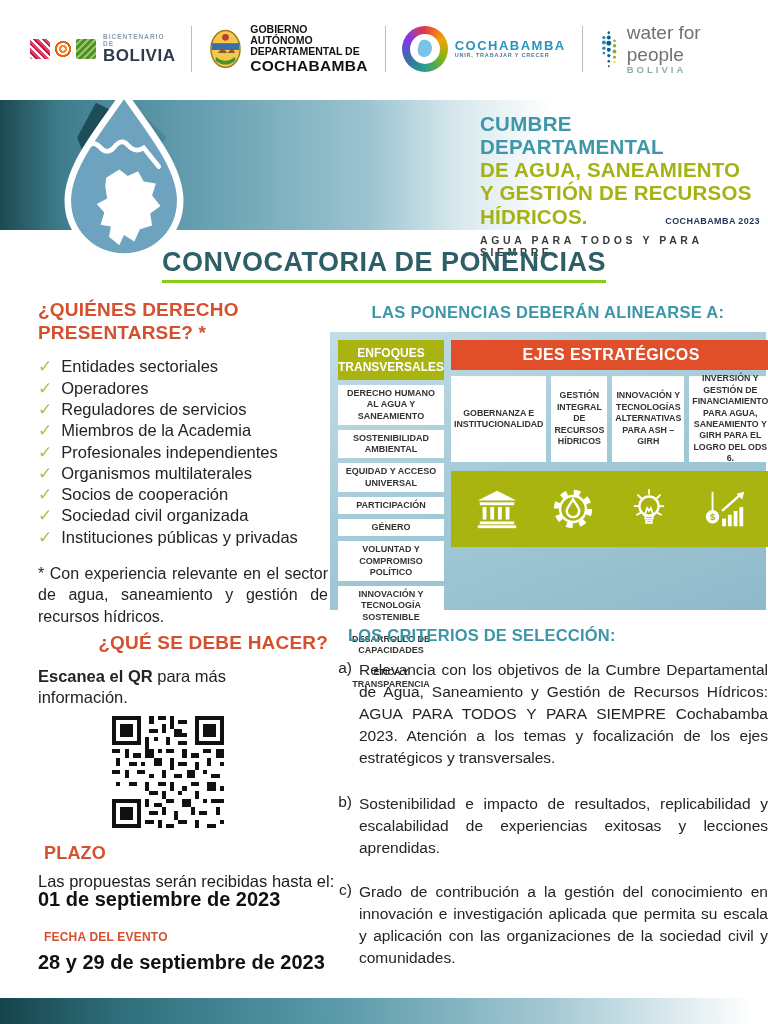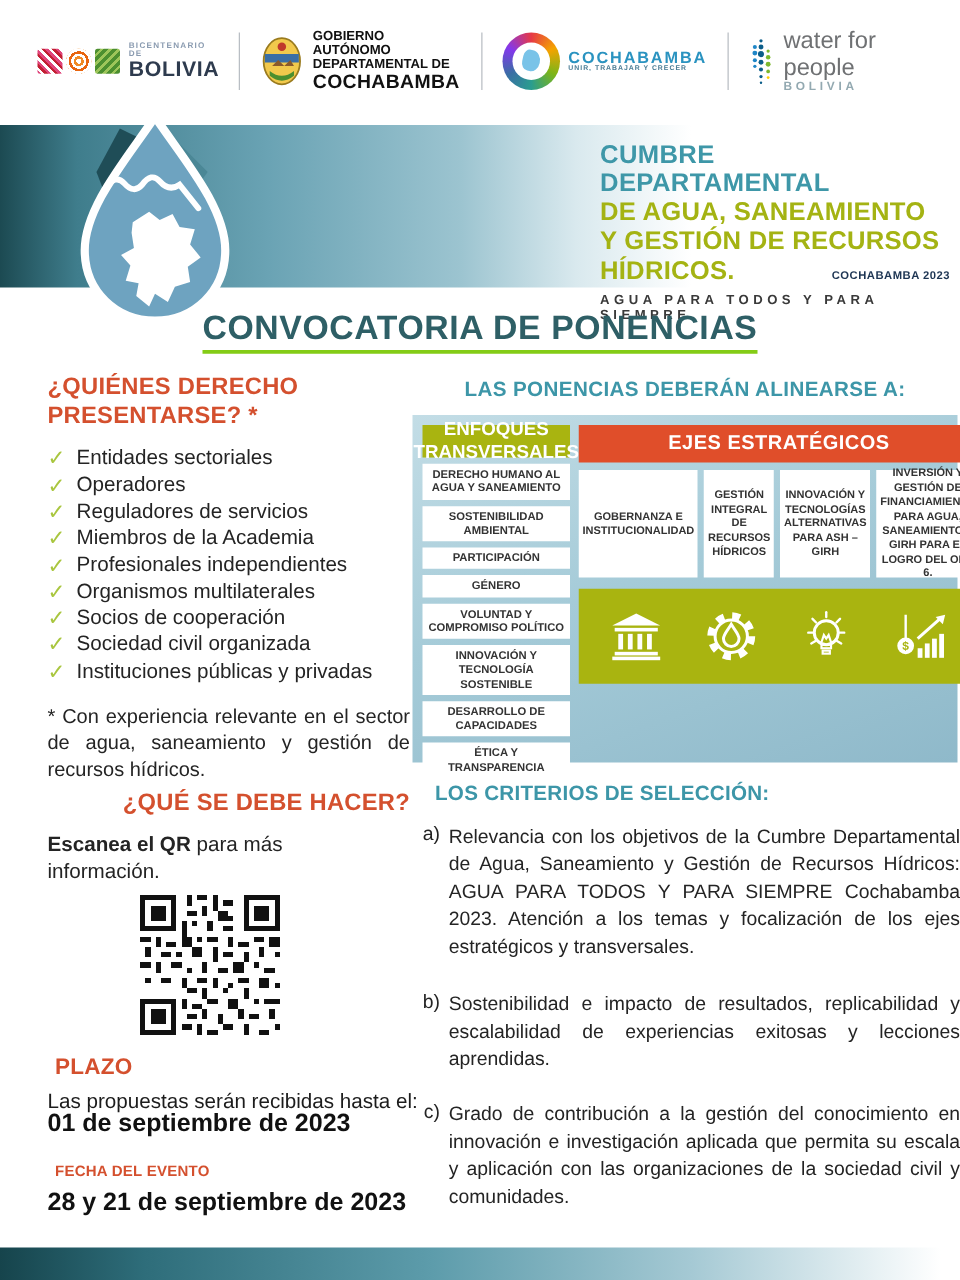--- a/index.html
+++ b/index.html
@@ -61,22 +61,22 @@
   .plazo-date{position:absolute;left:38px;top:888px;font-size:20px;font-weight:800;color:#111;}
   .evento-h{position:absolute;left:44px;top:930px;}
   .evento-date{position:absolute;left:38px;top:951px;font-size:20px;font-weight:800;color:#111;}
   
   .align-h{position:absolute;left:330px;top:303px;width:436px;text-align:center;
     font-size:16.5px;font-weight:800;color:#3d96a8;letter-spacing:.3px;}
   .panel{position:absolute;left:330px;top:332px;width:436px;height:278px;
     background:linear-gradient(160deg,#c3dde6 0%,#a5cbd8 45%,#8fb9ca 100%);
     box-sizing:border-box;padding:8px;display:flex;gap:7px;}
   .panel-left{width:118px;display:flex;flex-direction:column;gap:5px;}
-  .hdr-olive{background:#a9b410;color:#fff;font-size:15px;font-weight:800;text-align:center;
-    display:flex;align-items:center;justify-content:center;height:26px;line-height:1.2;flex:none;}
+  .hdr-olive{background:#a9b410;color:#fff;font-size:12px;font-weight:800;text-align:center;
+    display:flex;align-items:center;justify-content:center;height:40px;line-height:1.2;flex:none;}
   .t-cells{display:flex;flex-direction:column;gap:5px;flex:1;justify-content:space-between;}
   .t-cell{background:#fff;color:#333;font-size:9px;font-weight:800;text-align:center;
     display:flex;align-items:center;justify-content:center;padding:3px 4px;line-height:1.25;flex:1;}
   .panel-right{flex:1;display:flex;flex-direction:column;}
   .hdr-orange{background:#e04e2a;color:#fff;font-size:16px;font-weight:800;text-align:center;
     display:flex;align-items:center;justify-content:center;height:30px;letter-spacing:.4px;flex:none;}
   .e-cells{display:flex;gap:5px;margin-top:6px;height:86px;}
   .e-cell{background:#fff;flex:1;color:#333;font-size:8.8px;font-weight:800;text-align:center;
     display:flex;align-items:center;justify-content:center;padding:3px;line-height:1.3;}
   .icon-band{margin-top:9px;height:76px;background:#a9b410;display:flex;align-items:center;justify-content:space-around;padding:0 8px;}
@@ -319,30 +319,31 @@
         <rect x="24" y="27" width="2" height="1"></rect>
         <rect x="27" y="26" width="1" height="1"></rect>
     </g>
   </svg>
 </div>
 
 <div class="orange-h plazo-h" style="font-size:18px;">PLAZO</div>
 <div class="plazo-text">Las propuestas serán recibidas hasta el:</div>
 <div class="plazo-date">01 de septiembre de 2023</div>
 <div class="orange-h evento-h" style="font-size:12px;">FECHA DEL EVENTO</div>
-<div class="evento-date">28 y 21  de septiembre de 2023</div>
+<div class="evento-date">28 y 29  de septiembre de 2023</div>
 
 <div class="align-h">LAS PONENCIAS DEBERÁN ALINEARSE A:</div>
 
 <div class="panel">
   <div class="panel-left">
     <div class="hdr-olive">ENFOQUES TRANSVERSALES</div>
     <div class="t-cells">
       <div class="t-cell">DERECHO HUMANO AL AGUA Y SANEAMIENTO</div>
       <div class="t-cell">SOSTENIBILIDAD AMBIENTAL</div>
+      <div class="t-cell">EQUIDAD Y ACCESO UNIVERSAL</div>
       <div class="t-cell">PARTICIPACIÓN</div>
       <div class="t-cell">GÉNERO</div>
       <div class="t-cell">VOLUNTAD Y COMPROMISO POLÍTICO</div>
       <div class="t-cell">INNOVACIÓN Y TECNOLOGÍA SOSTENIBLE</div>
       <div class="t-cell">DESARROLLO DE CAPACIDADES</div>
       <div class="t-cell">ÉTICA Y TRANSPARENCIA</div>
     </div>
   </div>
   <div class="panel-right">
     <div class="hdr-orange">EJES ESTRATÉGICOS</div>

